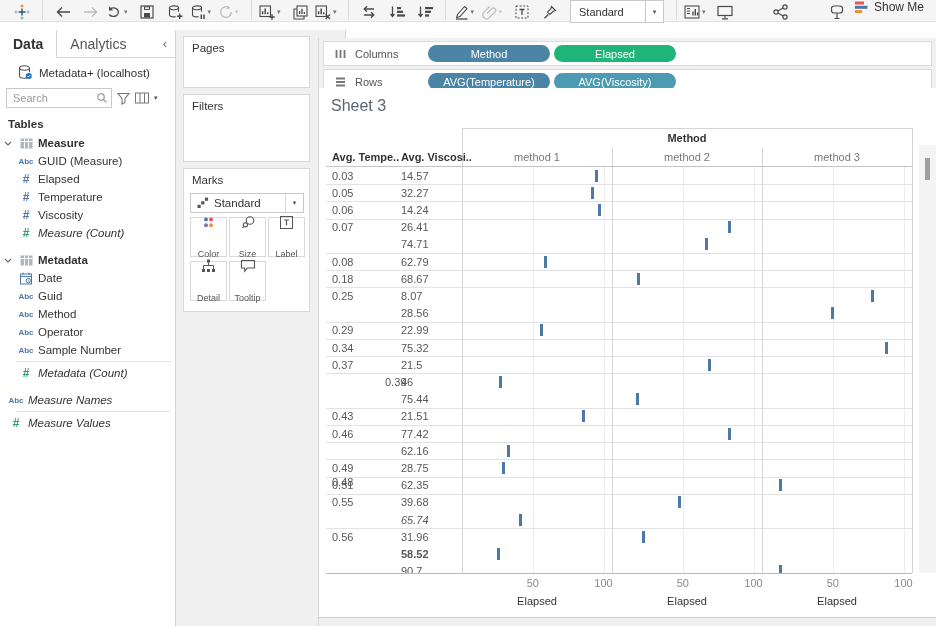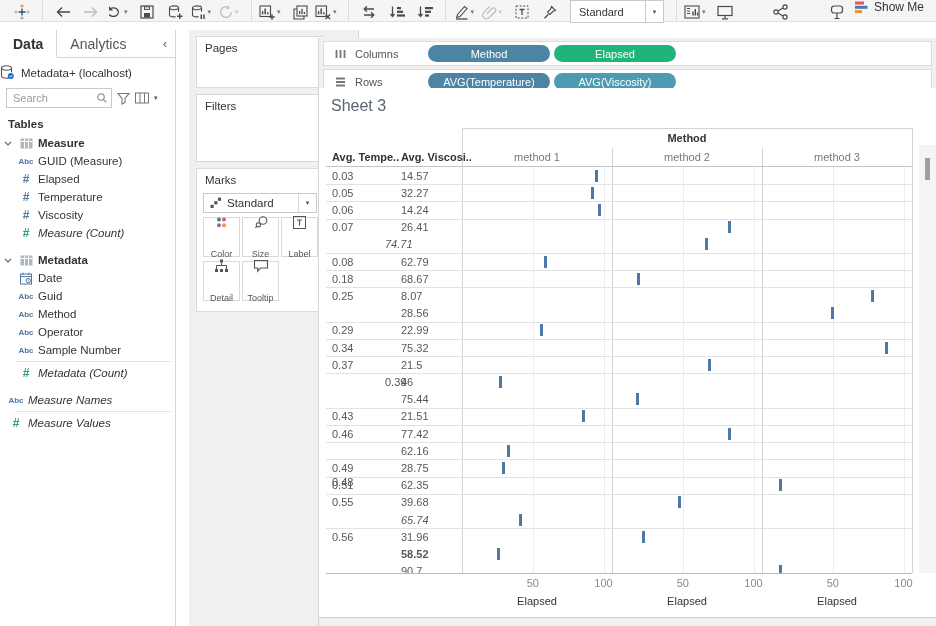--- a/index.html
+++ b/index.html
@@ -19,21 +19,21 @@
   .tb-select .lbl{padding:0 8px;width:58px;color:#333}
   .tb-select .car{width:17px;height:100%;border-left:1px solid #c9c9c9;display:flex;align-items:center;justify-content:center;font-size:7px;color:#555}
   .tb-showme{display:flex;align-items:center;gap:6px;color:#333;font-size:12px;margin:0 4px;font-weight:400}
   
   #sidebar{position:absolute;left:0;top:30px;width:176px;height:596px;background:#fff;border-right:1px solid #d5d5d5;box-sizing:border-box}
   #side-tabs{display:flex;height:27px;border-bottom:1px solid #d5d5d5;align-items:stretch}
   .stab{display:flex;align-items:center;padding:0 13px;font-size:14px}
   .stab.active{font-weight:bold;background:#fff;border-right:1px solid #d5d5d5;margin-bottom:-1px;border-bottom:1px solid #fff}
   .stab.idle{color:#555}
   #collapse{margin-left:auto;display:flex;align-items:center;padding:0 8px;color:#666;font-size:13px}
-  #connection{display:flex;align-items:center;gap:7px;padding:7px 8px 5px 0;font-size:11.5px;color:#333}
+  #connection{display:flex;align-items:center;gap:7px;padding:7px 8px 5px 18px;font-size:11.5px;color:#333}
   #searchrow{display:flex;align-items:center;padding:3px 6px;gap:5px}
   .searchbox{position:relative}
   .searchbox input{width:106px;height:20px;border:1px solid #c9c9c9;padding:0 18px 0 6px;box-sizing:border-box;
                    font-family:"Liberation Sans",sans-serif;font-size:11px;color:#333}
   .searchbox input::placeholder{color:#9a9a9a}
   .searchbox .mag{position:absolute;right:4px;top:4px}
   .sicon{display:flex;align-items:center;justify-content:center;height:20px}
   #tables-label{font-weight:bold;font-size:11.5px;padding:7px 8px 4px 8px}
   .field{height:18px;display:flex;align-items:center;font-size:11.5px}
   .field .chv{width:12px;display:flex;justify-content:center;flex:none;margin-left:2px}
@@ -42,21 +42,21 @@
   .field.lvl1{padding-left:4px}
   .field .flabel{white-space:nowrap;overflow:hidden}
   .field.grp .flabel{font-weight:bold}
   .field .it{font-style:italic}
   .abc{color:#4e79a7;font-size:8px;font-weight:bold;letter-spacing:0}
   .num{color:#4e79a7;font-size:12px;font-weight:bold}
   .numg{color:#2e9e6b;font-size:12px;font-weight:bold}
   .fsep{height:1px;background:#e4e4e4;margin:2px 4px 2px 16px}
   .fgap{height:9px}
   
-  #cards-col{position:absolute;left:189px;top:30px;width:170px;height:596px;background:#f0f0f0;border-right:1px solid #d5d5d5;box-sizing:border-box}
+  #cards-col{position:absolute;left:176px;top:30px;width:170px;height:596px;background:#f0f0f0;border-right:1px solid #d5d5d5;box-sizing:border-box}
   .card{position:absolute;left:7px;width:127px;background:#fff;border:1px solid #d9d9d9;box-sizing:border-box;padding:5px 8px;font-size:11.5px}
   #pages-card{top:6px;height:52px}
   #filters-card{top:64px;height:68px}
   #marks-card{top:138px;height:144px;padding:5px 0 0 0}
   #marks-card .mtitle{padding:0 8px}
   #marktype{position:absolute;left:6px;top:24px;width:114px;height:20px;border:1px solid #c9c9c9;background:#fff;display:flex;align-items:center;box-sizing:border-box}
   #marktype .mt-ic{margin:0 5px 0 6px}
   #marktype .mt-car{margin-left:auto;width:17px;align-self:stretch;border-left:1px solid #d9d9d9;display:flex;align-items:center;justify-content:center;font-size:7px;color:#555}
   .mbtn{position:absolute;width:37px;height:40px;border:1px solid #d9d9d9;background:#fff;box-sizing:border-box;
         display:flex;flex-direction:column;align-items:center;justify-content:center;gap:20px}
@@ -614,21 +614,21 @@
           <div class="rowlbl" style="left: 82px; top: 19.7px;">32.27</div>
           <div class="mark" style="left: 271.689px; top: 19.7px; background: rgb(78, 121, 167);"></div>
           <div class="gdiv" style="left: 7px; top: 34.4px; width: 586px;"></div>
           <div class="rowlbl" style="left: 13px; top: 36.9px;">0.06</div>
           <div class="rowlbl" style="left: 82px; top: 36.9px;">14.24</div>
           <div class="mark" style="left: 278.764px; top: 36.9px; background: rgb(78, 121, 167);"></div>
           <div class="gdiv" style="left: 7px; top: 51.6px; width: 586px;"></div>
           <div class="rowlbl" style="left: 13px; top: 54.1px;">0.07</div>
           <div class="rowlbl" style="left: 82px; top: 54.1px;">26.41</div>
           <div class="mark" style="left: 408.953px; top: 54.1px; background: rgb(78, 121, 167);"></div>
-          <div class="rowlbl" style="left: 66px; top: 71.3px; font-style: italic;">74.71</div>
+          <div class="rowlbl" style="left: 82px; top: 71.3px;">74.71</div>
           <div class="mark" style="left: 386.311px; top: 71.3px; background: rgb(78, 121, 167);"></div>
           <div class="gdiv" style="left: 7px; top: 86px; width: 586px;"></div>
           <div class="rowlbl" style="left: 13px; top: 88.5px;">0.08</div>
           <div class="rowlbl" style="left: 82px; top: 88.5px;">62.79</div>
           <div class="mark" style="left: 224.991px; top: 88.5px; background: rgb(78, 121, 167);"></div>
           <div class="gdiv" style="left: 7px; top: 103.2px; width: 586px;"></div>
           <div class="rowlbl" style="left: 13px; top: 105.7px;">0.18</div>
           <div class="rowlbl" style="left: 82px; top: 105.7px;">68.67</div>
           <div class="mark" style="left: 318.387px; top: 105.7px; background: rgb(78, 121, 167);"></div>
           <div class="gdiv" style="left: 7px; top: 120.4px; width: 586px;"></div>

